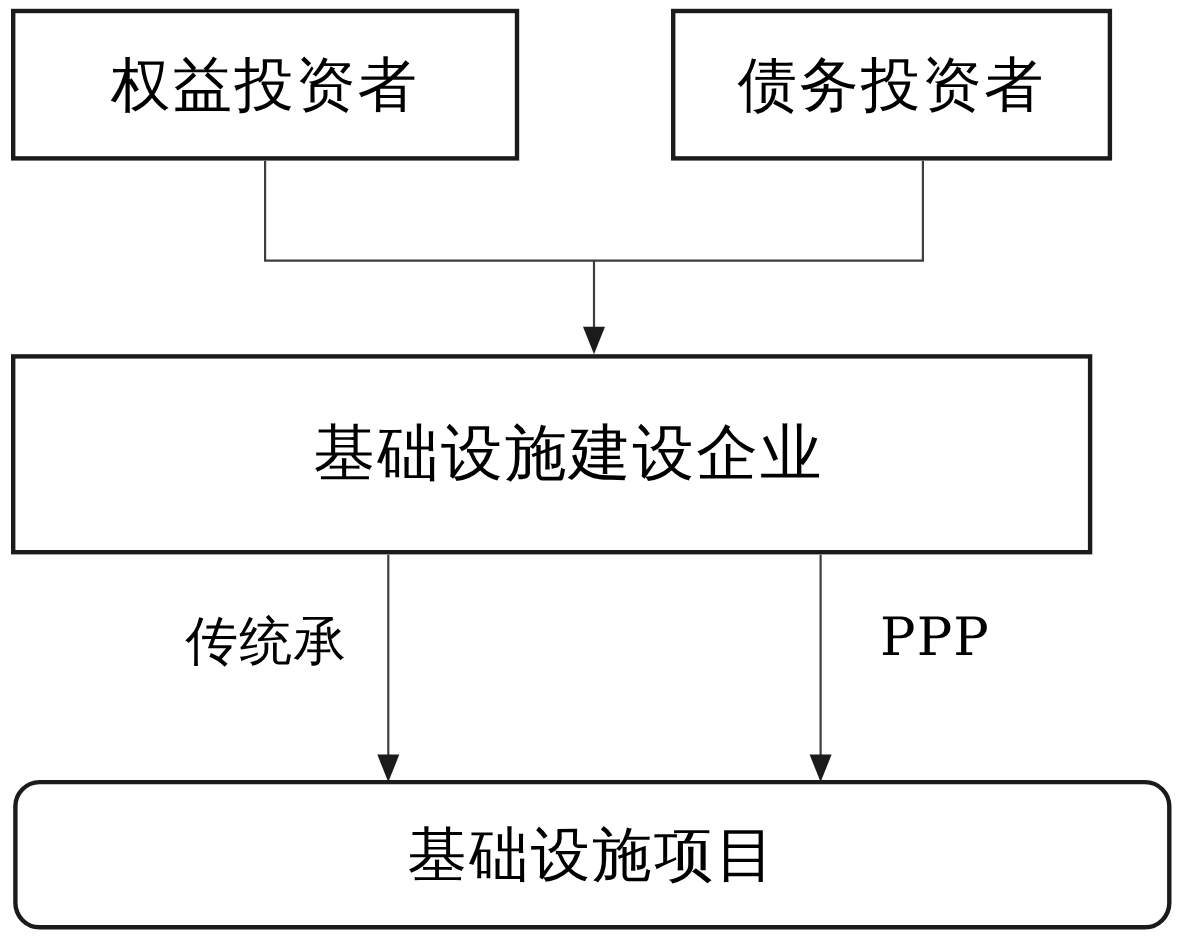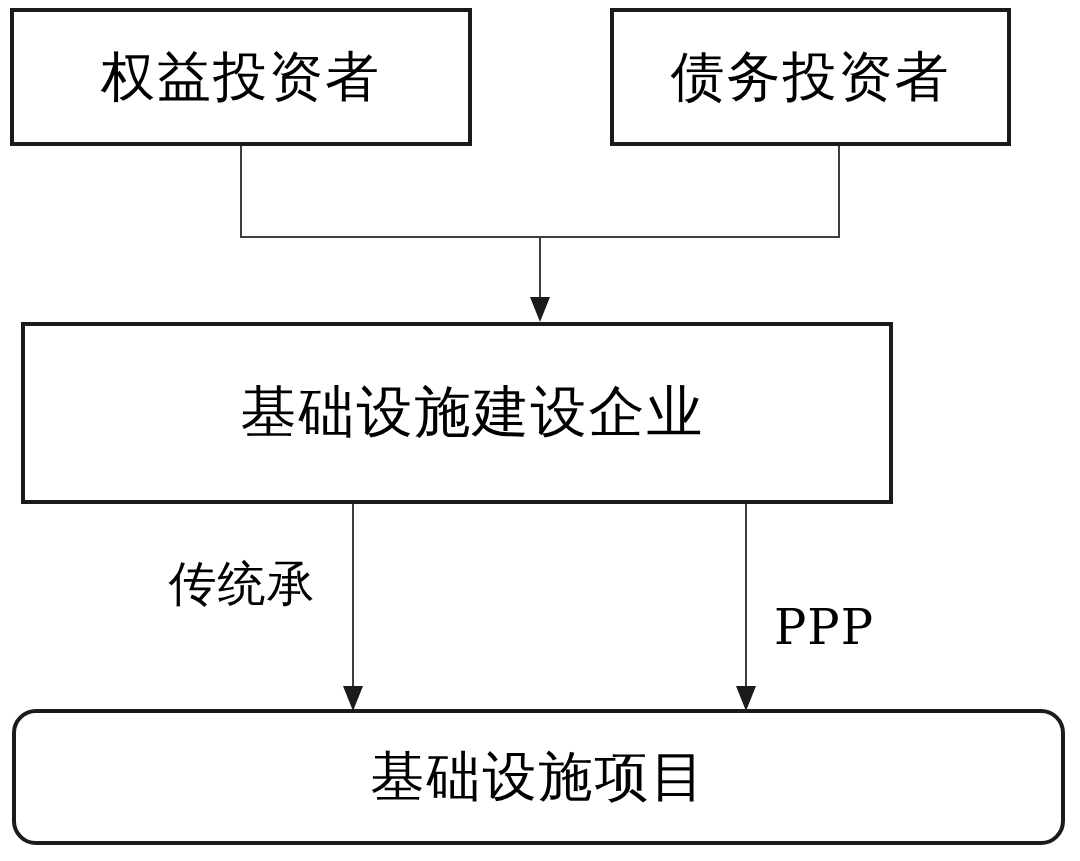--- a/index.html
+++ b/index.html
@@ -43,23 +43,23 @@
     text-align: center;
   }
   .node-top {
     top: 8px;
     height: 138px;
     font-size: 54px;
   }
   .node-equity { left: 10px; width: 462px; }
   .node-debt  { left: 610px; width: 401px; }
   .node-enterprise {
-    left: 21px;
+    left: 10px;
     top: 322px;
-    width: 872px;
+    width: 983px;
     height: 182px;
     font-size: 56px;
     padding-left: 31px;
   }
   .node-project {
     left: 12px;
     top: 709px;
     width: 1053px;
     height: 136px;
     font-size: 54px;
@@ -68,21 +68,21 @@
   .node span { letter-spacing: 2px; }
   .edge-label {
     position: absolute;
     width: 200px;
     text-align: center;
     font-size: 48px;
     line-height: 58px;
     letter-spacing: 1px;
   }
   .edge-label-left  { left: 142px; top: 554px; }
-  .edge-label-right { left: 724px; top: 550px; margin-top: 48px; }
+  .edge-label-right { left: 750px; top: 550px; }
   .edge-label span { display: block; }
 </style>
 </head>
 <body>
 
 <div class="stage">
 
   <svg class="connectors" viewBox="0 0 1080 861" xmlns="http://www.w3.org/2000/svg">
 
     <line x1="241" y1="146" x2="241" y2="237"></line>

